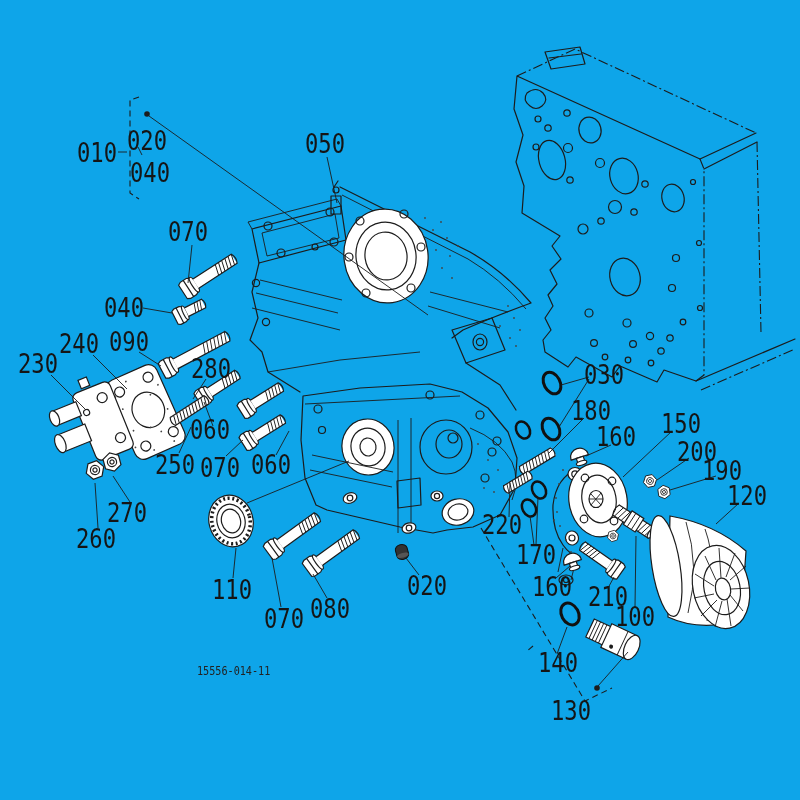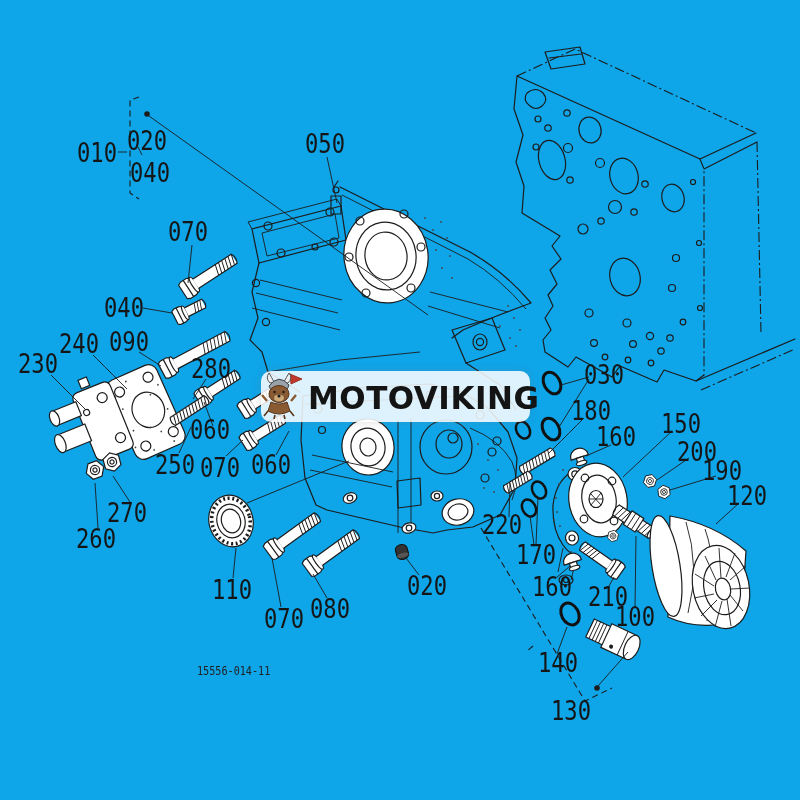--- a/index.html
+++ b/index.html
@@ -483,32 +483,14 @@
 <div class="callout" style="left:502px;top:524px">220</div>
 <div class="callout" style="left:536px;top:554px">170</div>
 <div class="callout" style="left:552px;top:586px">160</div>
 <div class="callout" style="left:608px;top:596px">210</div>
 <div class="callout" style="left:635px;top:616px">100</div>
 <div class="callout" style="left:558px;top:662px">140</div>
 <div class="callout" style="left:571px;top:710px">130</div>
 
 <div class="drawing-no">15556-014-11</div>
 
-<div class="wm">
-  <svg class="wm-mascot" viewBox="0 0 42 48">
-    <line x1="8" y1="26" x2="31" y2="5" stroke="#222" stroke-width="1.6"></line>
-    <path d="M29,3 L41,8 L30,13 Z" fill="#c0392b" stroke="#8f2318" stroke-width=".8"></path>
-    <path d="M9,12 Q4,7 8,2 Q11,7 13,11 Z" fill="#eee" stroke="#444" stroke-width=".9"></path>
-    <path d="M27,12 Q32,7 28,2 Q25,7 23,11 Z" fill="#eee" stroke="#444" stroke-width=".9"></path>
-    <path d="M8,15 Q18,2 28,14 L26,19 L10,19 Z" fill="#9aa2aa" stroke="#40464c" stroke-width="1"></path>
-    <ellipse cx="18" cy="23" rx="10" ry="8.5" fill="#8a5a33" stroke="#59361a" stroke-width="1"></ellipse>
-    <ellipse cx="18" cy="27" rx="5.5" ry="4" fill="#cfa878" stroke="#59361a" stroke-width=".7"></ellipse>
-    <circle cx="18" cy="25" r="1.6" fill="#1b1b1b"></circle>
-    <circle cx="13.5" cy="21" r="1.2" fill="#1b1b1b"></circle>
-    <circle cx="22.5" cy="21" r="1.2" fill="#1b1b1b"></circle>
-    <path d="M10,31 Q18,35 26,31 L29,40 Q18,46 7,40 Z" fill="#8a5a33" stroke="#59361a" stroke-width="1"></path>
-    <path d="M7,40 L3,45 M29,40 L33,45 M14,44 L13,48 M23,44 L24,48" stroke="#59361a" stroke-width="1.6" fill="none"></path>
-    <path d="M6,30 L1,24 M30,30 L35,24" stroke="#8a5a33" stroke-width="2.4" fill="none"></path>
-  </svg>
-  <span class="wm-text">MOTOVIKING</span>
+
 </div>
 
-</div>
-
 </body></html>

